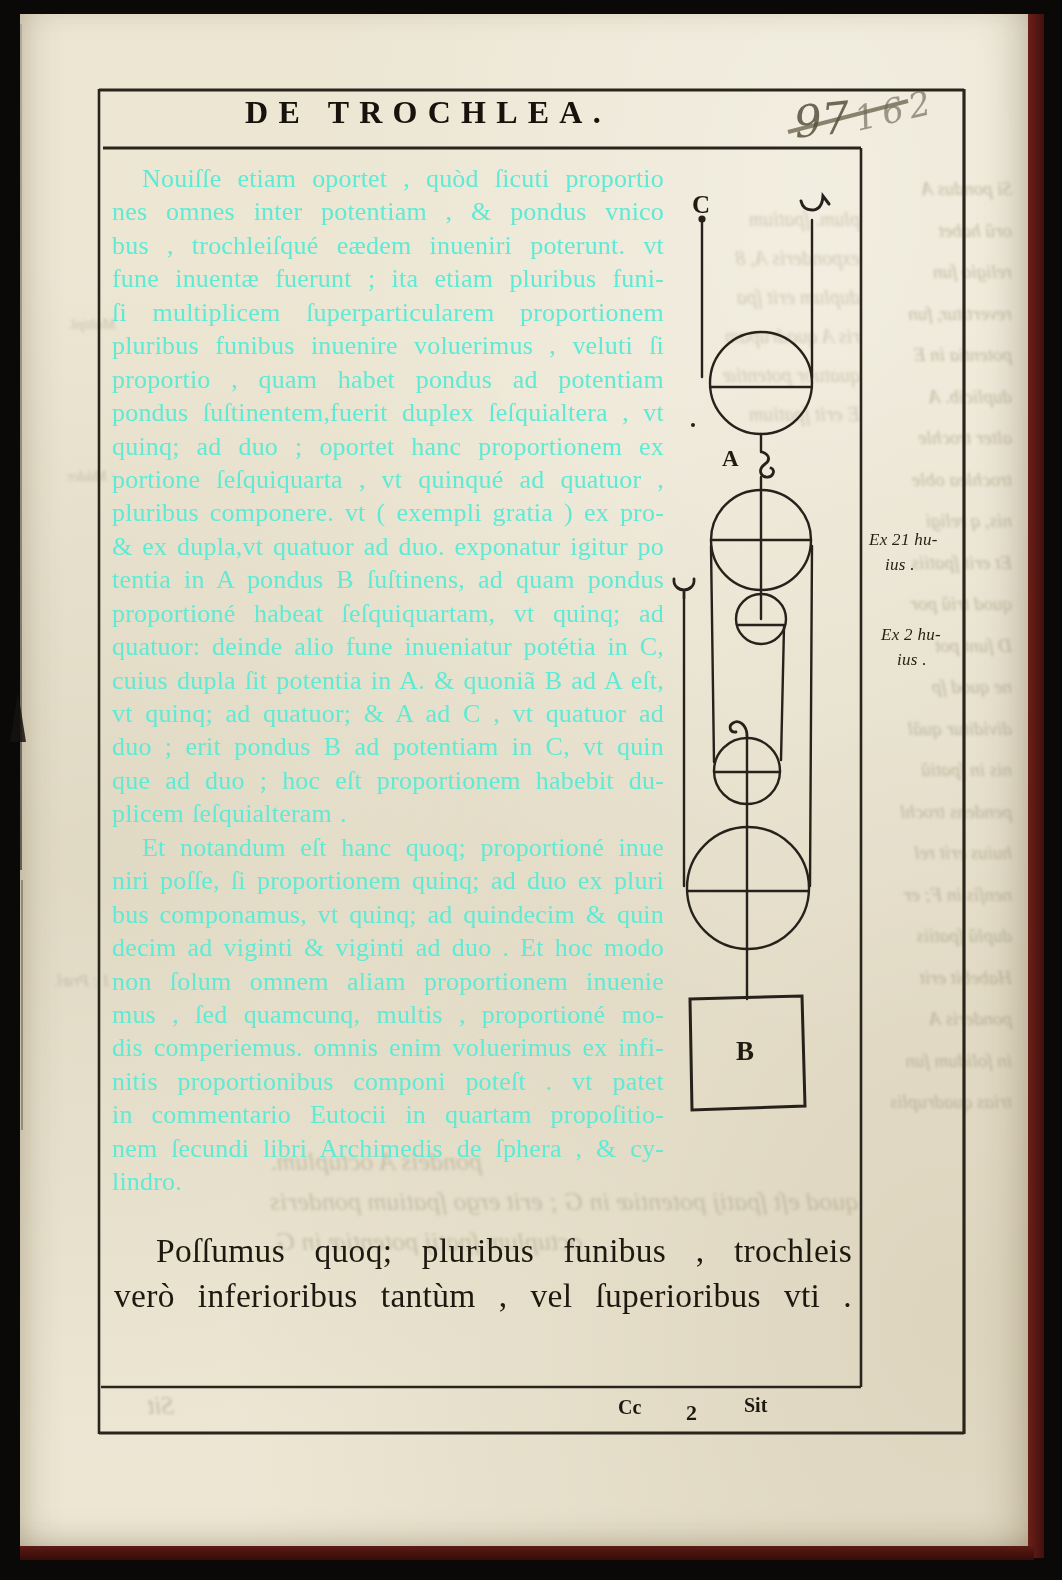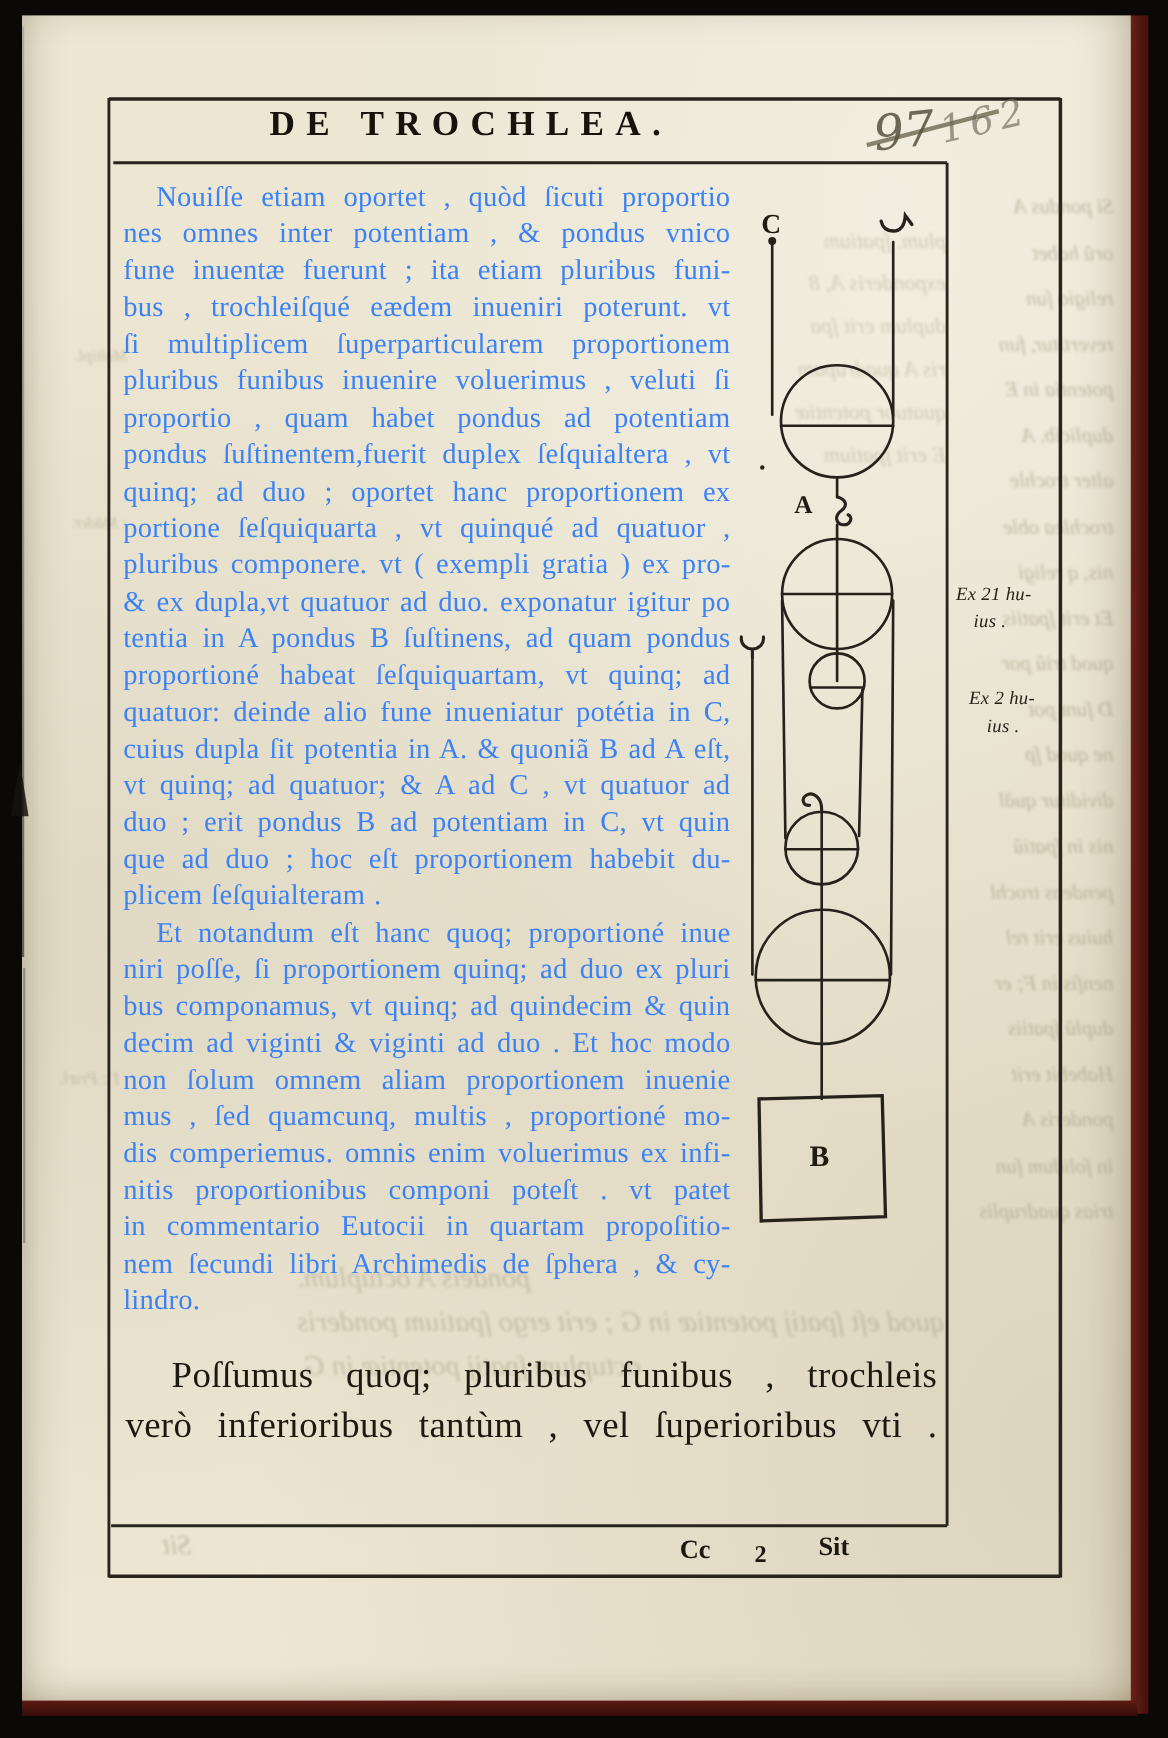--- a/index.html
+++ b/index.html
@@ -19,34 +19,34 @@
   .red-bottom{position:absolute;left:16px;top:1546px;width:1018px;height:16px;
               background:linear-gradient(to bottom,#5c1a13,#300a08);}
   .scan{position:absolute;background:#0a0908;}
   .binding-line{position:absolute;left:20px;top:24px;width:2px;height:846px;
                 background:linear-gradient(to bottom,#a9a8a2,#84817a 60%,#55524a);opacity:.9;}
   .binding-line2{position:absolute;left:21px;top:880px;width:2px;height:250px;background:#5a564c;opacity:.5;}
 
   
   .header-title{position:absolute;left:118px;top:94px;width:620px;text-align:center;
     font-size:32px;font-weight:bold;letter-spacing:0.32em;color:#17130c;white-space:nowrap;}
-  #textcol{position:absolute;left:112px;top:162px;width:552px;color:#3b82f6;}
+  #textcol{position:absolute;left:112px;top:162px;width:552px;color:#5eead4;}
   .line{height:33.45px;font-size:26px;line-height:33.45px;text-align:justify;text-align-last:justify;
         letter-spacing:.2px;word-spacing:1.5px;white-space:nowrap;overflow:visible;}
   .line.indent{text-indent:30px;}
   .line.short{text-align-last:left;}
   #closing{position:absolute;left:114px;top:1228px;width:738px;color:#1e1910;}
   .bigline{height:45px;font-size:33.5px;line-height:45px;text-align:justify;text-align-last:justify;
            letter-spacing:.3px;word-spacing:2px;white-space:nowrap;}
   .bigline.indent{text-indent:42px;font-family:Liberation Serif, serif;}
   .marginnote{position:absolute;width:96px;font-style:italic;font-size:17px;line-height:25px;
               color:#241f15;letter-spacing:.3px;}
   .marginnote .mn2{padding-left:16px;}
   .diaglabel{position:absolute;color:#201b11;font-weight:bold;}
-  .footer-sig{position:absolute;color:#1e1910;font-size:24px;font-weight:bold;}
+  .footer-sig{position:absolute;color:#1e1910;font-size:20px;font-weight:bold;}
   
   .hand{position:absolute;font-style:italic;font-family:"DejaVu Serif",serif;color:#57513f;}
   .hand97{left:794px;top:94px;font-size:44px;transform:rotate(-6deg);opacity:.85;}
   .hand162{left:854px;top:90px;font-size:34px;transform:rotate(-13deg);opacity:.65;color:#6d675a;letter-spacing:6px;}
   
   .bleed{position:absolute;transform:scaleX(-1);filter:blur(1.4px);color:#8e8869;
          white-space:pre-line;font-style:italic;pointer-events:none;}
   .bleedA{left:862px;top:168px;width:150px;font-size:19px;line-height:41.5px;opacity:.48;}
   .bleedB{left:664px;top:200px;width:196px;font-size:20px;line-height:39px;opacity:.34;}
   .bleedC{left:270px;top:1142px;width:590px;font-size:26px;line-height:40px;opacity:.38;text-align:right;}
@@ -154,22 +154,22 @@
     <path d="M10,742 L18,692 L26,742 Z" fill="#15130e" opacity="0.85"></path>
   </svg>
 
   <div class="header-title">DE TROCHLEA.</div>
   <div class="hand hand97">97</div>
   <div class="hand hand162">162</div>
 
   <div id="textcol">
     <div class="line indent">Nouiſſe etiam oportet , quòd ſicuti proportio</div>
     <div class="line">nes omnes inter potentiam , &amp; pondus vnico</div>
+    <div class="line">bus , trochleiſqué eædem inueniri poterunt. vt</div>
     <div class="line">fune inuentæ fuerunt ; ita etiam pluribus funi-</div>
-    <div class="line">bus , trochleiſqué eædem inueniri poterunt. vt</div>
     <div class="line">ſi multiplicem ſuperparticularem proportionem</div>
     <div class="line">pluribus funibus inuenire voluerimus , veluti ſi</div>
     <div class="line">proportio , quam habet pondus ad potentiam</div>
     <div class="line">pondus ſuſtinentem,fuerit duplex ſeſquialtera , vt</div>
     <div class="line">quinq; ad duo ;  oportet hanc proportionem ex</div>
     <div class="line">portione ſeſquiquarta , vt quinqué ad quatuor ,</div>
     <div class="line">pluribus componere. vt ( exempli gratia ) ex pro-</div>
     <div class="line">&amp; ex dupla,vt quatuor ad duo. exponatur igitur po</div>
     <div class="line">tentia in A pondus B ſuſtinens, ad quam pondus</div>
     <div class="line">proportioné habeat ſeſquiquartam, vt quinq; ad</div>

